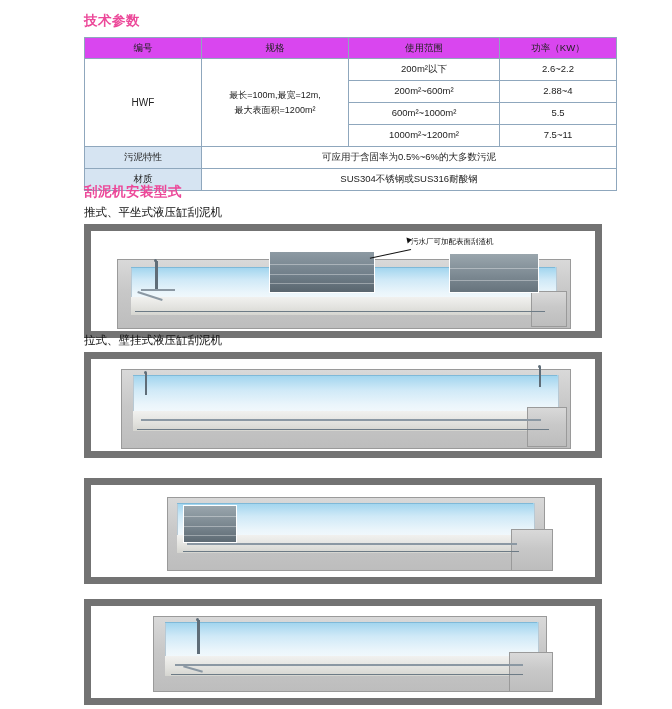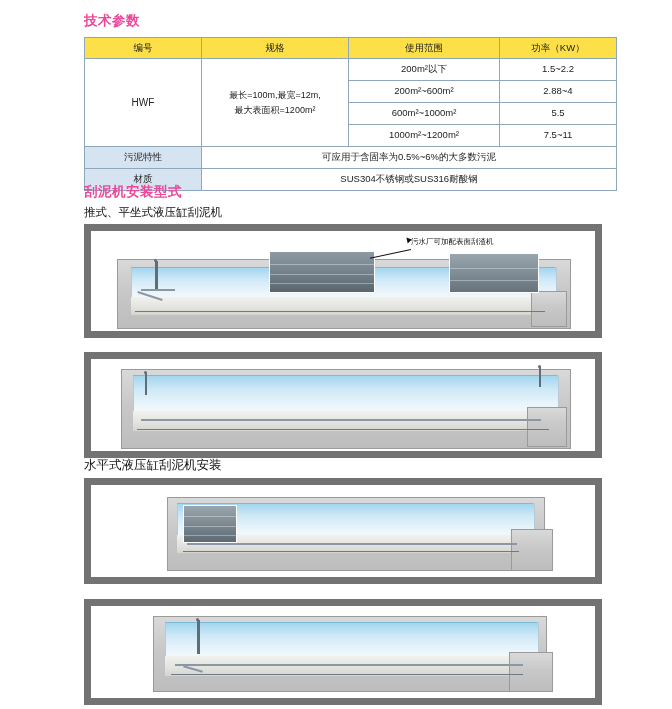--- a/index.html
+++ b/index.html
@@ -52,21 +52,21 @@
     color: #222;
   }
   .spec-table td, .spec-table th {
     border: 1px solid #8fa7bd;
     text-align: center;
     vertical-align: middle;
     padding: 2px 3px;
     line-height: 1.35;
   }
   .spec-table thead th {
-    background: #fde047;
+    background: #d946ef;
     font-weight: normal;
     height: 16px;
     font-size: 9.5px;
   }
   .spec-table .row-head {
     background: #d6e4f2;
   }
   .spec-table .cell-model {
     font-size: 10px;
   }
@@ -180,21 +180,21 @@
       </tr>
     </thead>
     <tbody>
       <tr>
         <td class="cell-model" rowspan="4">HWF</td>
         <td class="cell-size" rowspan="4">
           <span>最长=100m,最宽=12m,</span><br>
           <span>最大表面积=1200m²</span>
         </td>
         <td class="val">200m²以下</td>
-        <td class="val">1.5~2.2</td>
+        <td class="val">2.6~2.2</td>
       </tr>
       <tr>
         <td class="val">200m²~600m²</td>
         <td class="val">2.88~4</td>
       </tr>
       <tr>
         <td class="val">600m²~1000m²</td>
         <td class="val">5.5</td>
       </tr>
       <tr>
@@ -241,37 +241,37 @@
     <div class="callout-line" style="left:278px; top:18px; width:42px; transform:rotate(-12deg); transform-origin:right center;"></div>
     <div class="arrowhead" style="left:316px; top:6px; transform:rotate(168deg);"></div>
 
     <div class="mast" style="left:64px; top:30px; width:3px; height:30px;"></div>
     <div class="beam" style="left:50px; top:58px; width:34px; height:2px;"></div>
     <div class="beam" style="left:46px; top:64px; width:26px; height:2px; transform:rotate(18deg);"></div>
     <div class="tiny-dot" style="left:63px; top:28px;"></div>
     <div class="rail" style="left:44px; top:80px; width:410px; height:1px;"></div>
   </div>
 
+  <div class="diagram-label" style="top:333px;">拉式、壁挂式液压缸刮泥机</div>
 
   <div class="diagram-frame" style="top:352px; height:92px;">
     <div class="concrete" style="left:30px; top:10px; width:448px; height:78px;"></div>
     <div class="water" style="left:42px; top:16px; width:424px; height:42px;"></div>
     <div class="waterline" style="left:42px; top:16px; width:424px;"></div>
     <div class="sludge" style="left:42px; top:52px; width:424px; height:20px;"></div>
     <div class="concrete" style="left:436px; top:48px; width:38px; height:38px;"></div>
 
     <div class="mast" style="left:54px; top:14px; width:2px; height:22px;"></div>
     <div class="mast" style="left:448px; top:8px; width:2px; height:20px;"></div>
     <div class="beam" style="left:50px; top:60px; width:400px; height:2px;"></div>
     <div class="rail" style="left:46px; top:70px; width:412px; height:1px;"></div>
     <div class="tiny-dot" style="left:53px; top:12px;"></div>
     <div class="tiny-dot" style="left:447px; top:6px;"></div>
   </div>
 
-  <div class="diagram-label" style="top:457px; font-size:12.5px;">水平式液压缸刮泥机安装</div>
 
   <div class="diagram-frame" style="top:478px; height:92px;">
     <div class="concrete" style="left:76px; top:12px; width:376px; height:72px;"></div>
     <div class="water" style="left:86px; top:18px; width:356px; height:38px;"></div>
     <div class="waterline" style="left:86px; top:18px; width:356px;"></div>
     <div class="sludge" style="left:86px; top:50px; width:356px; height:18px;"></div>
     <div class="concrete" style="left:420px; top:44px; width:40px; height:40px;"></div>
 
     <div class="photo" style="left:92px; top:20px; width:52px; height:36px; background:linear-gradient(180deg,#9aa6ad 0%,#76838c 60%,#5d6a73 100%);">
       <div class="pstripe" style="top:10px;"></div>

